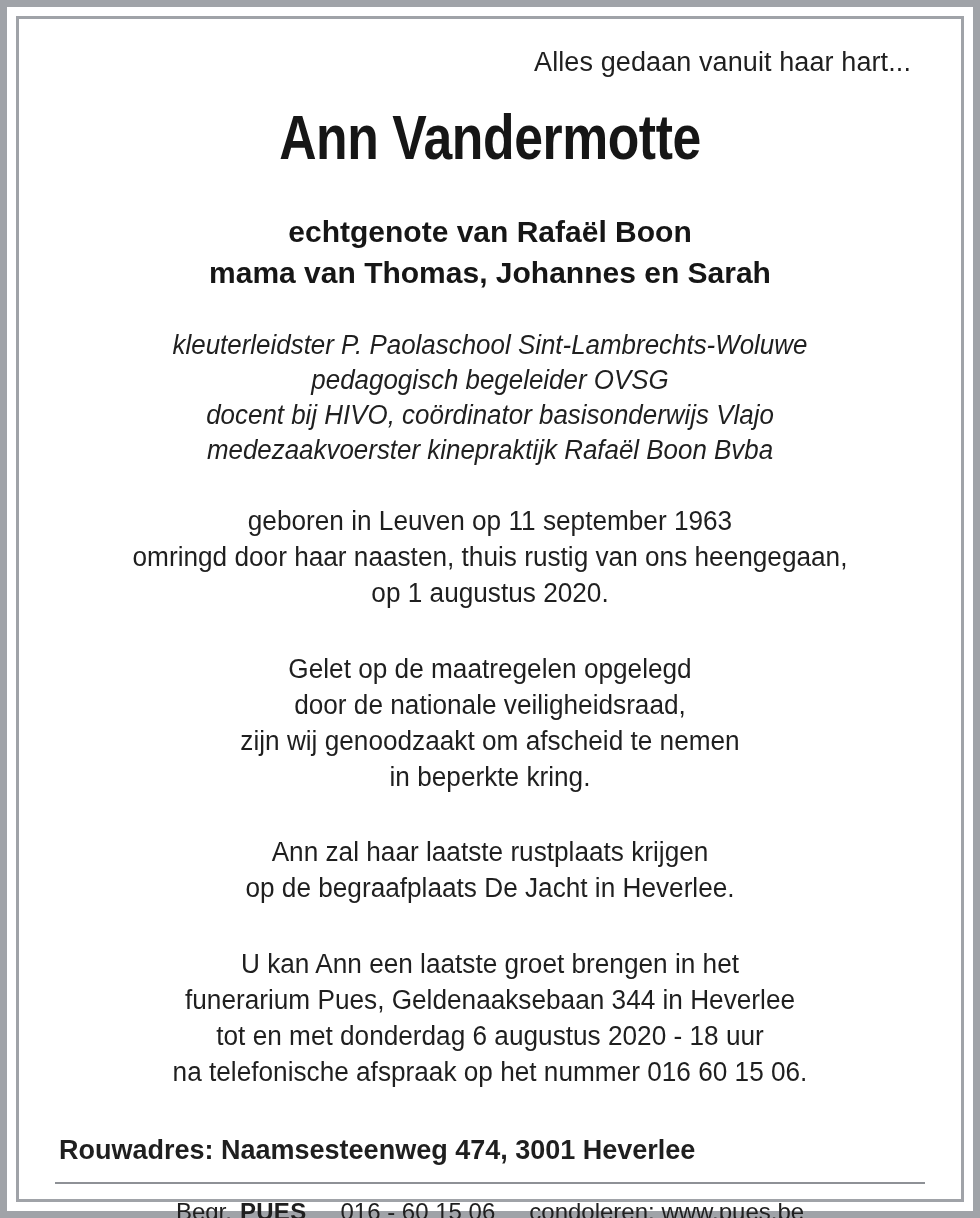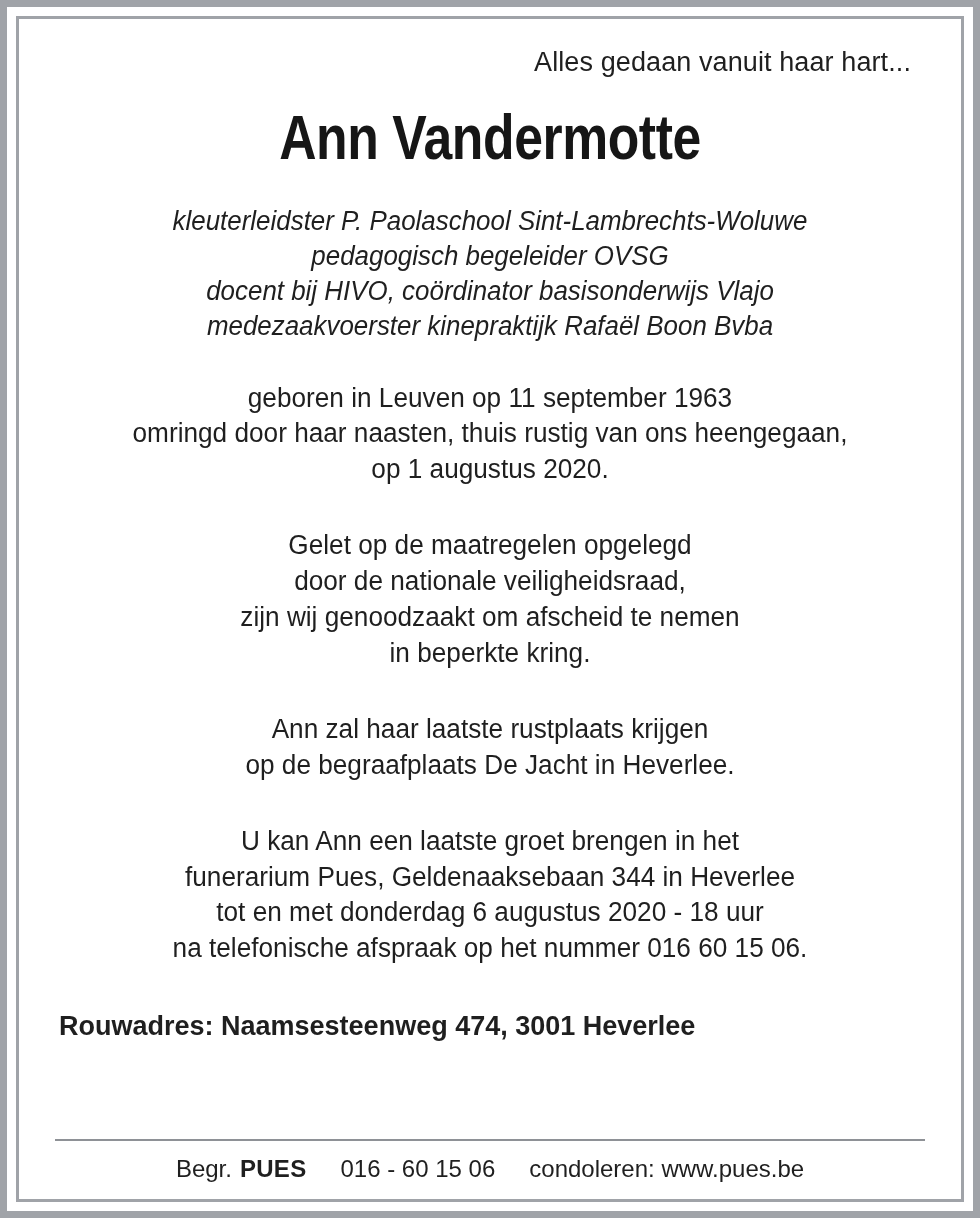--- a/index.html
+++ b/index.html
@@ -140,20 +140,24 @@
 
 <div class="notice-outer">
   <div class="notice-inner">
 
     <div class="notice-body">
 
       <div class="tagline">Alles gedaan vanuit haar hart...</div>
 
       <div class="name">Ann Vandermotte</div>
 
+      <div class="relations">
+        <div>echtgenote van Rafaël Boon</div>
+        <div>mama van Thomas, Johannes en Sarah</div>
+      </div>
 
       <div class="professions">
         <div>kleuterleidster P. Paolaschool Sint-Lambrechts-Woluwe</div>
         <div>pedagogisch begeleider OVSG</div>
         <div>docent bij HIVO, coördinator basisonderwijs Vlajo</div>
         <div>medezaakvoerster kinepraktijk Rafaël Boon Bvba</div>
       </div>
 
       <div class="para first-para">
         <div>geboren in Leuven op 11 september 1963</div>

